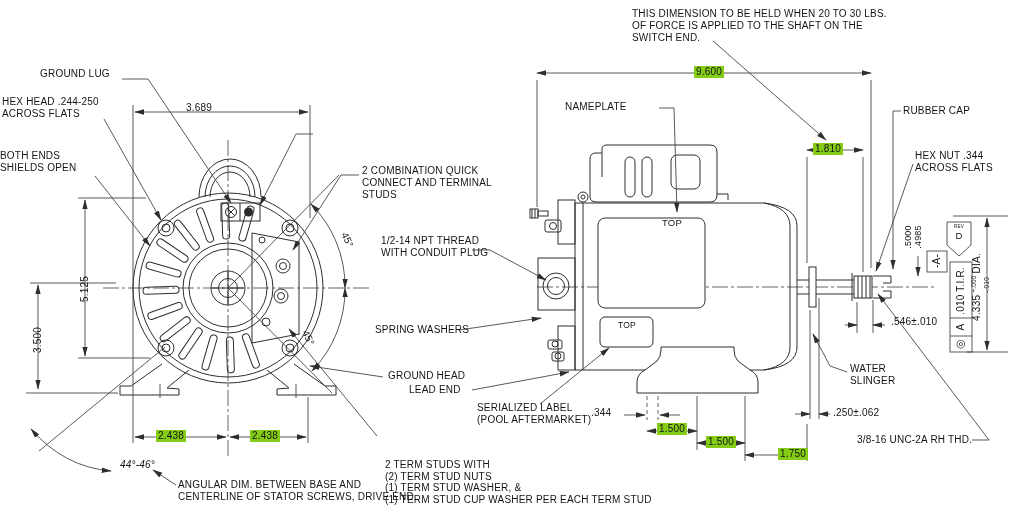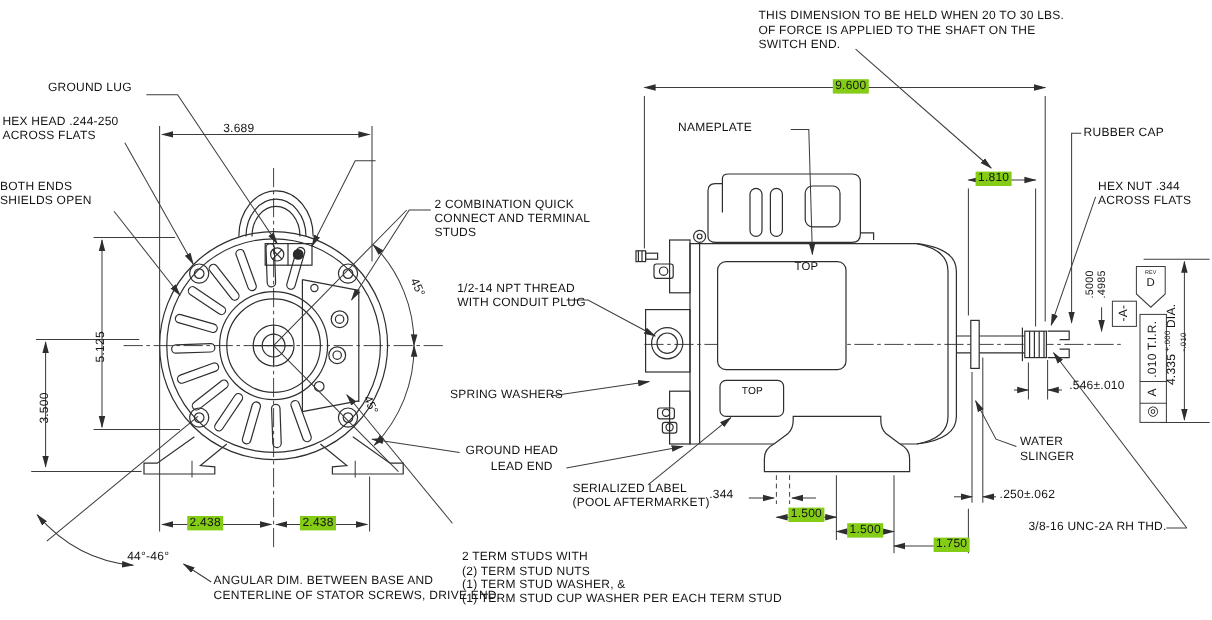--- a/index.html
+++ b/index.html
@@ -258,21 +258,21 @@
 <div class="lbl" style="left:662px;top:217px;width:30px;font-size:9.5px;">TOP</div>
 <div class="lbl small" style="left:612px;top:321px;width:30px;text-align:center;">TOP</div>
 
 <div class="lbl" style="left:186px;top:102px;">3.689</div>
 <div class="lbl rot" style="left:64px;top:283px;width:42px;">5.125</div>
 <div class="lbl rot" style="left:17px;top:334px;width:42px;">3.500</div>
 <div class="lbl bg" style="left:156px;top:430px;">2.438</div>
 <div class="lbl bg" style="left:250px;top:430px;">2.438</div>
 <div class="lbl rot45" style="left:335px;top:234px;width:24px;">45°</div>
 <div class="lbl rot45" style="left:296px;top:332px;width:24px;">45°</div>
-<div class="lbl" style="left:106px;top:459px;">44°-46°</div>
+<div class="lbl" style="left:120px;top:459px;font-style:italic;">44°-46°</div>
 <div class="lbl bg" style="left:694px;top:66px;">9.600</div>
 <div class="lbl bg" style="left:813px;top:143px;">1.810</div>
 <div class="lbl" style="left:591px;top:407px;">.344</div>
 <div class="lbl bg" style="left:657px;top:423px;">1.500</div>
 <div class="lbl bg" style="left:706px;top:436px;">1.500</div>
 <div class="lbl bg" style="left:778px;top:448px;">1.750</div>
 <div class="lbl" style="left:833px;top:407px;">.250±.062</div>
 <div class="lbl" style="left:891px;top:316px;">.546±.010</div>
 <div class="lbl rot" style="left:896px;top:227px;width:34px;font-size:9px;line-height:10px;">.5000
 .4985</div>

